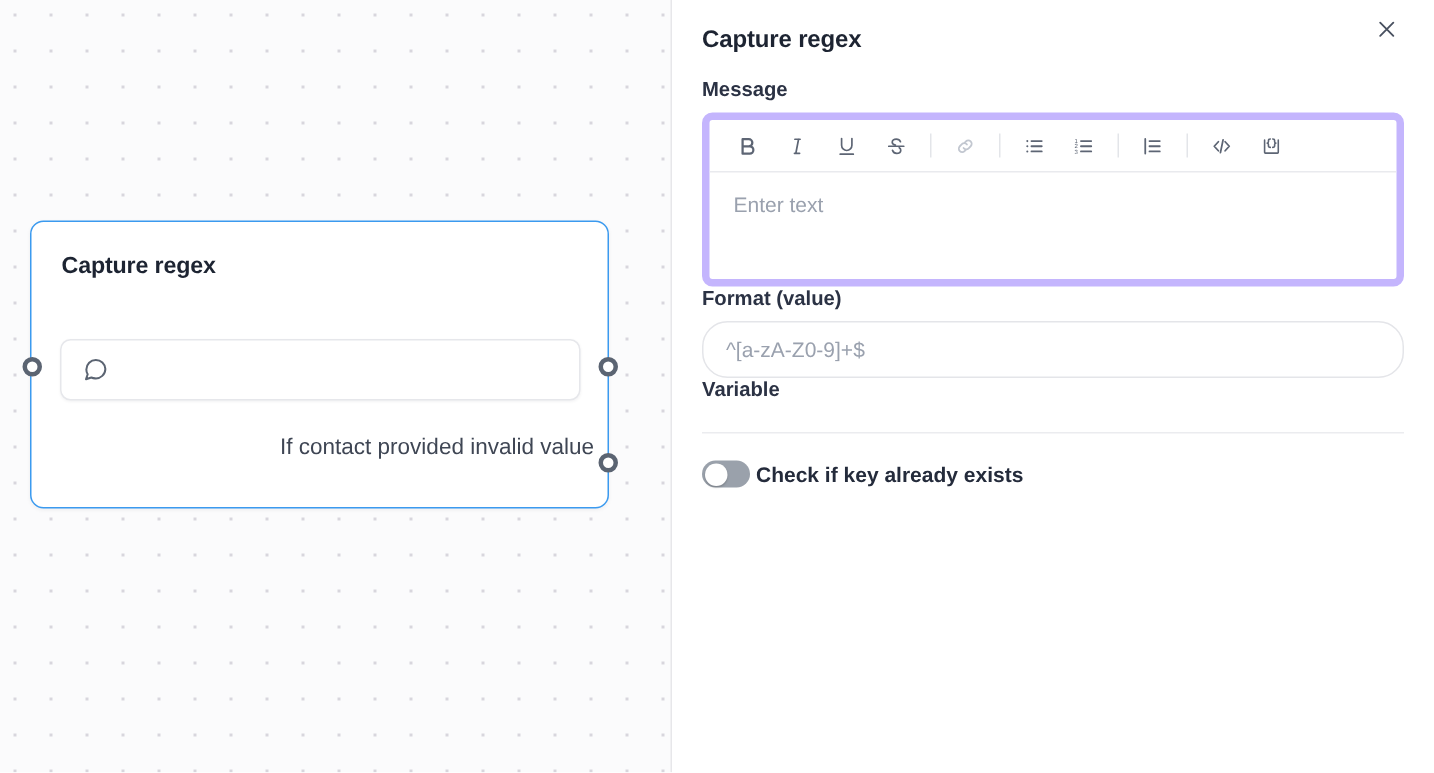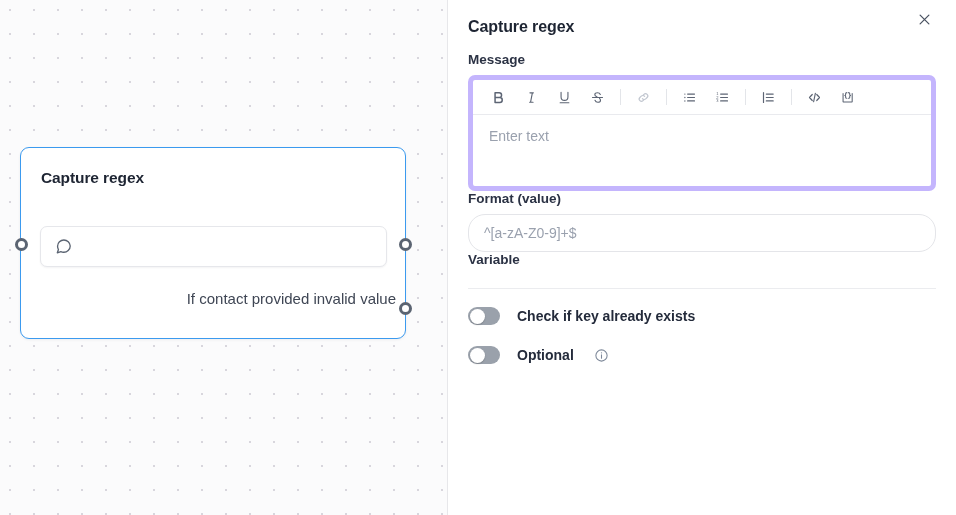--- a/index.html
+++ b/index.html
@@ -181,21 +181,21 @@
   .hr {
     height: 1px;
     background: #ebecef;
     margin: 21px 0 18px 0;
   }
 
   
   .toggle-row {
     display: flex;
     align-items: center;
-    gap: 17px;
+    gap: 4px;
     margin-bottom: 21px;
   }
   .toggle {
     position: relative;
     width: 32px; height: 18px;
     border-radius: 9px;
     background: #9aa1ab;
     cursor: pointer;
     flex: 0 0 auto;
   }
@@ -358,28 +358,15 @@
 
     <div class="hr"></div>
 
     <div class="toggle-row">
       <div class="toggle">
         <div class="knob"></div>
       </div>
       <div class="toggle-label">Check if key already exists</div>
     </div>
 
-    <div class="toggle-row">
-      <div class="toggle">
-        <div class="knob"></div>
-      </div>
-      <div class="toggle-label">Optional</div>
-      <span class="info-icon">
-        <svg width="15" height="15" viewBox="0 0 24 24" fill="none" stroke="#7d8899" stroke-width="1.7">
-          <circle cx="12" cy="12" r="9"></circle>
-          <path d="M12 11v5.4" stroke-linecap="round"></path>
-          <circle cx="12" cy="7.7" r="1" fill="#7d8899" stroke="none"></circle>
-        </svg>
-      </span>
-    </div>
 
   </div>
 </div>
 
 </body></html>

